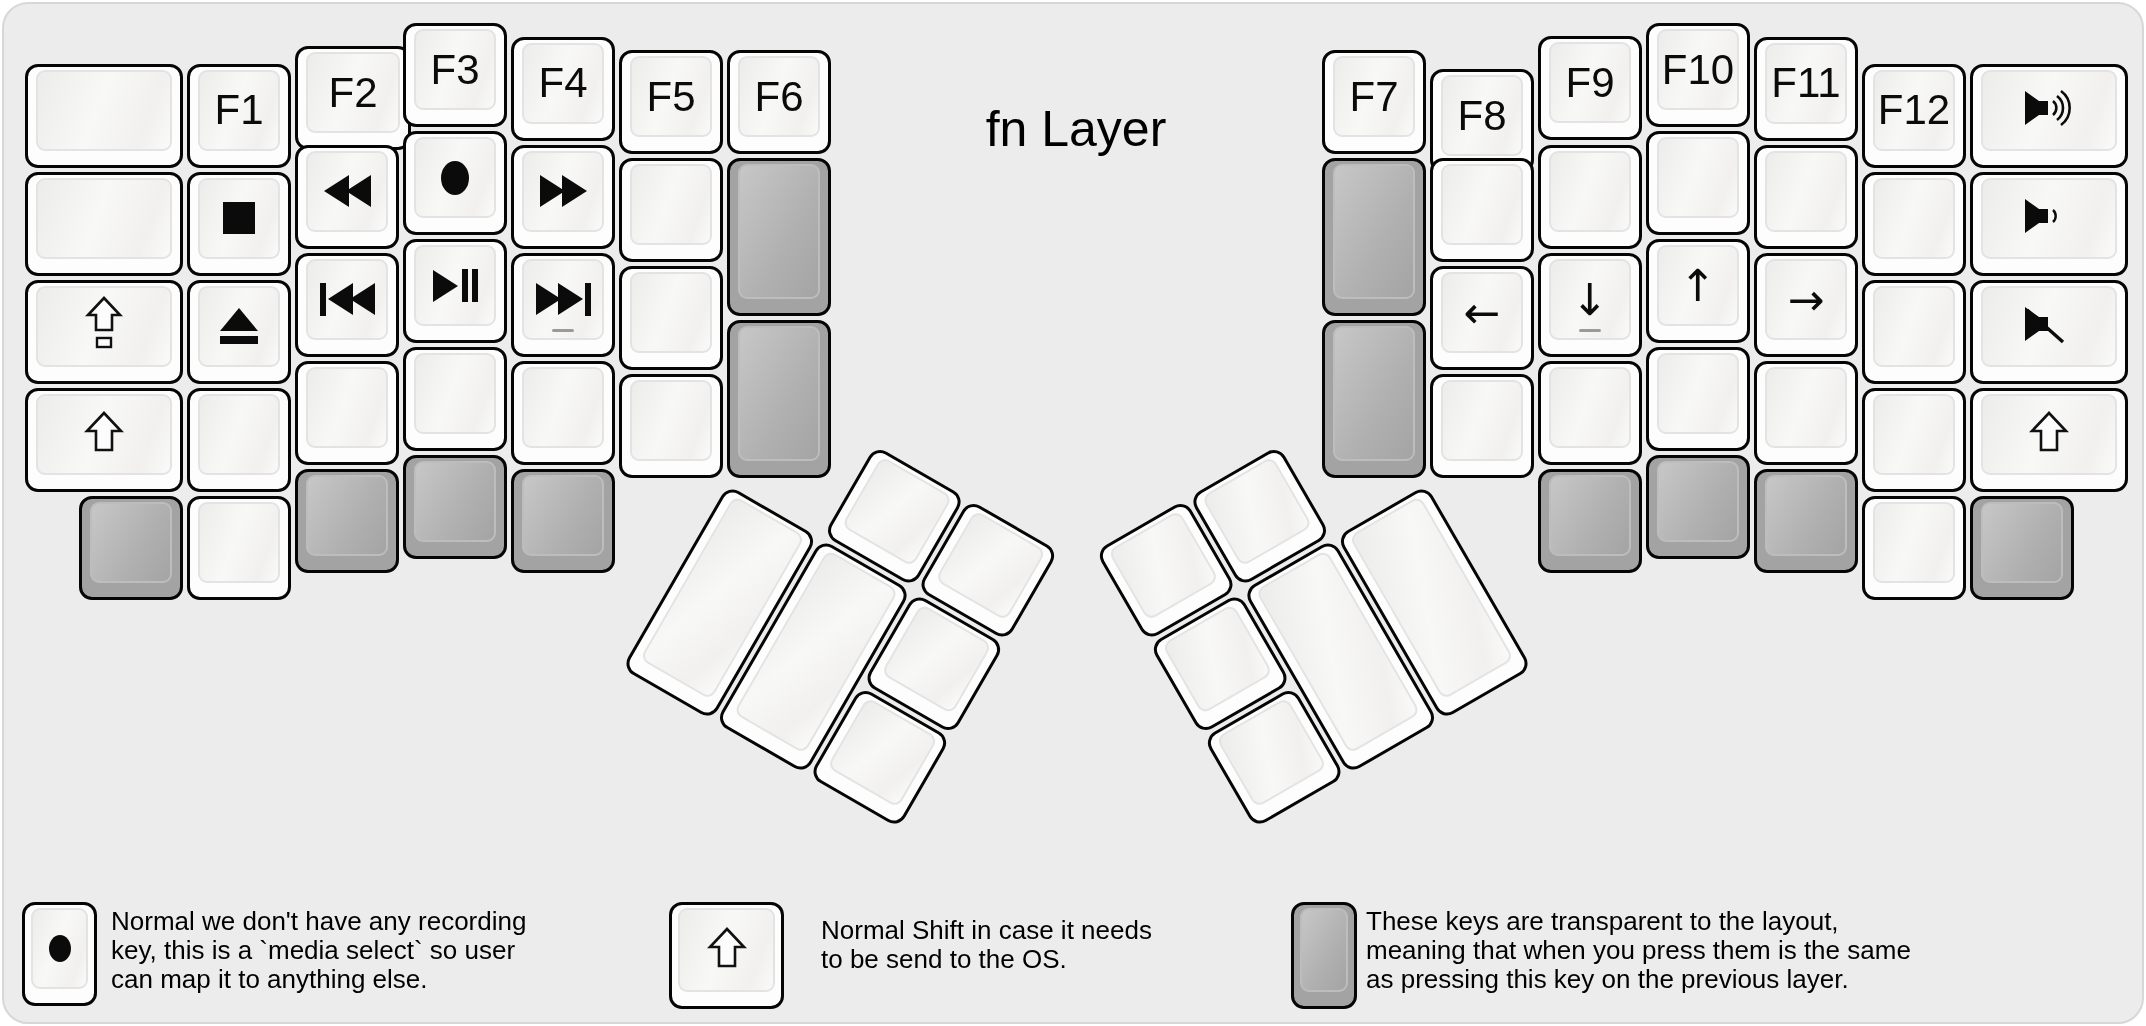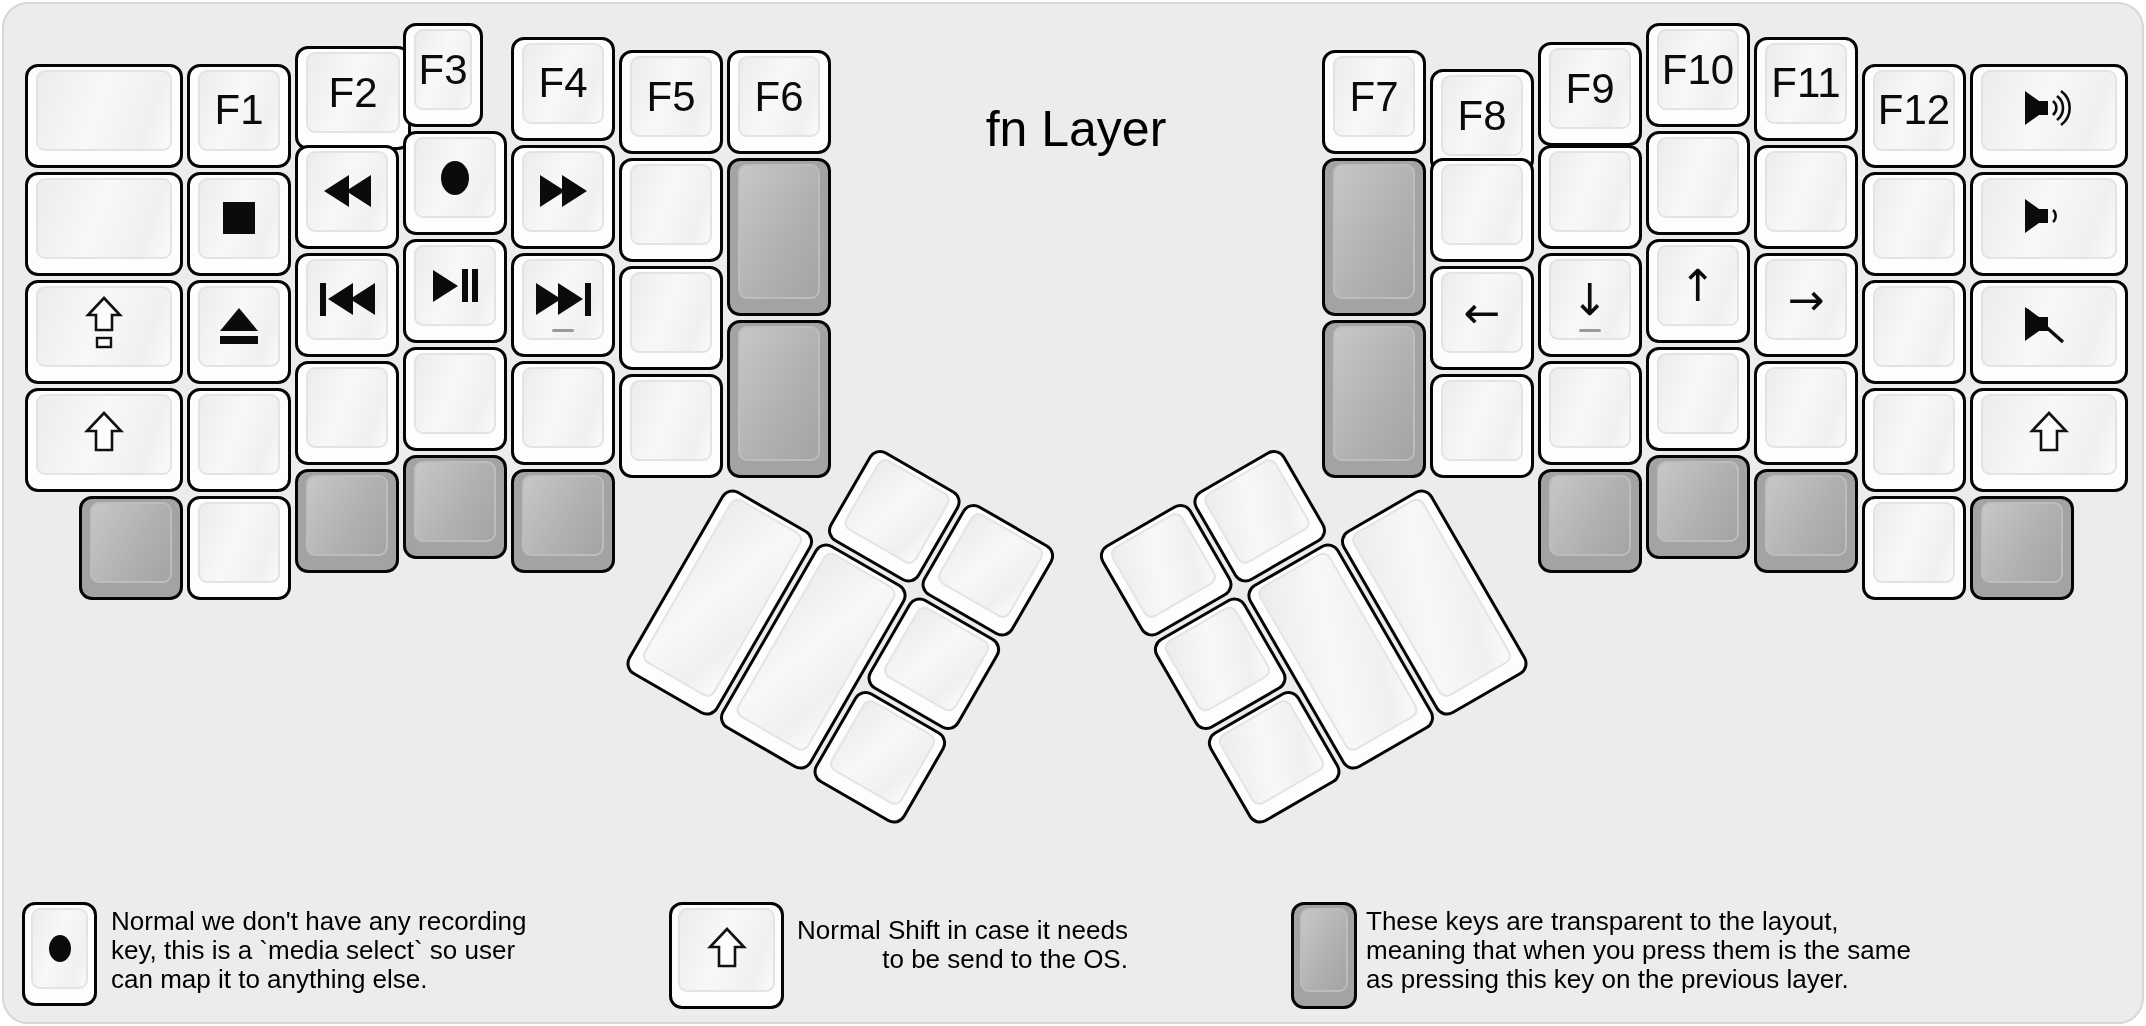--- a/index.html
+++ b/index.html
@@ -110,21 +110,21 @@
             <div class="tri-l"></div>
           </div>
         </div>
       </div>
       <div class="key" style="left: 272px; top: 339.5px; width: 104px; height: 104px;">
         <div class="cap"></div>
       </div>
       <div class="key gray" style="left: 272px; top: 447.5px; width: 104px; height: 104px;">
         <div class="cap"></div>
       </div>
-      <div class="key" style="left: 380px; top: 2px; width: 80px; height: 104px; text-align: center;">
+      <div class="key" style="left: 380px; top: 2px; width: 104px; height: 104px; text-align: center;">
         <div class="cap">
           <span class="klabel">F3</span>
         </div>
       </div>
       <div class="key" style="left: 380px; top: 110px; width: 104px; height: 104px;">
         <div class="cap">
           <div class="g">
             <div class="dot"></div>
           </div>
         </div>
@@ -220,21 +220,21 @@
         <div class="cap"></div>
       </div>
       <div class="key" style="left: 110px; top: 245px; width: 104px; height: 104px;">
         <div class="cap">
           <span class="arrow">←</span>
         </div>
       </div>
       <div class="key" style="left: 110px; top: 353px; width: 104px; height: 104px;">
         <div class="cap"></div>
       </div>
-      <div class="key" style="left: 218px; top: 21px; width: 104px; height: 104px;">
+      <div class="key" style="left: 218px; top: 15px; width: 104px; height: 104px;">
         <div class="cap">
           <span class="klabel">F9</span>
         </div>
       </div>
       <div class="key" style="left: 218px; top: 123.5px; width: 104px; height: 104px;">
         <div class="cap"></div>
       </div>
       <div class="key" style="left: 218px; top: 231.5px; width: 104px; height: 104px;">
         <div class="cap">
           <span class="arrow">↓</span>
@@ -393,21 +393,21 @@
       <div class="legend-text" style="left: 107px; top: 903px;">Normal we don't have any recording
 key, this is a `media select` so user
 can map it to anything else.</div>
       <div class="key" style="left: 665px; top: 898px; width: 115px; height: 107px;">
         <div class="cap" style="left: 6px; right: 6px;">
           <span><svg xmlns="http://www.w3.org/2000/svg" width="40" height="44" viewBox="0 0 40 44">
               <path d="M20 3 L37 21 H28 V40 H12 V21 H3 Z" fill="#fcfcfc" stroke="#111" stroke-width="2.6" stroke-linejoin="miter"></path>
             </svg></span>
         </div>
       </div>
-      <div class="legend-text" style="left: 793px; top: 912px; text-align: right;">Normal Shift in case it needs
+      <div class="legend-text" style="left: 817px; top: 912px;">Normal Shift in case it needs
 to be send to the OS.</div>
       <div class="key gray" style="left: 1287px; top: 898px; width: 66px; height: 107px;">
         <div class="cap" style="left: 6px; right: 6px;"></div>
       </div>
       <div class="legend-text" style="left: 1362px; top: 903px;">These keys are transparent to the layout,
 meaning that when you press them is the same
 as pressing this key on the previous layer.</div>
     </div>
 </div>
 

